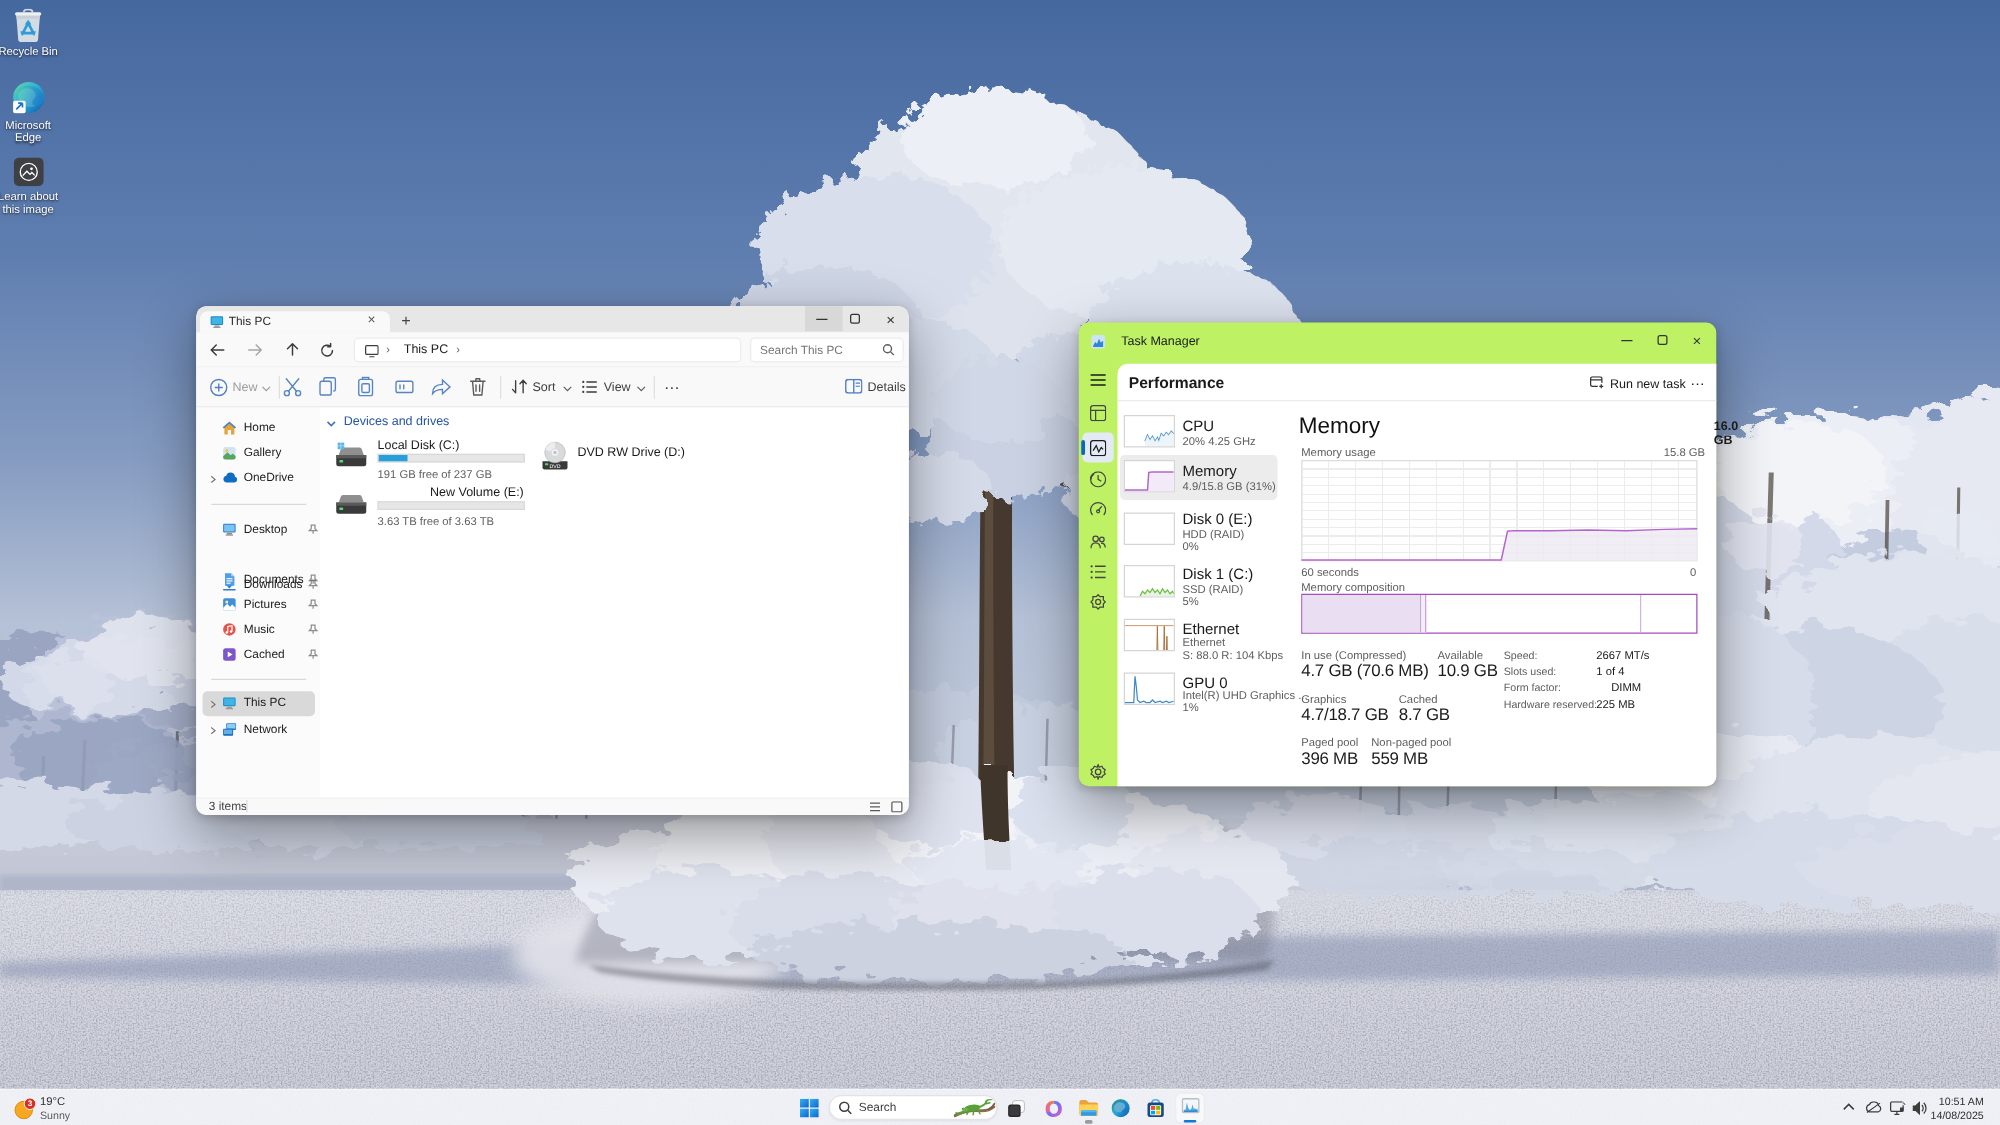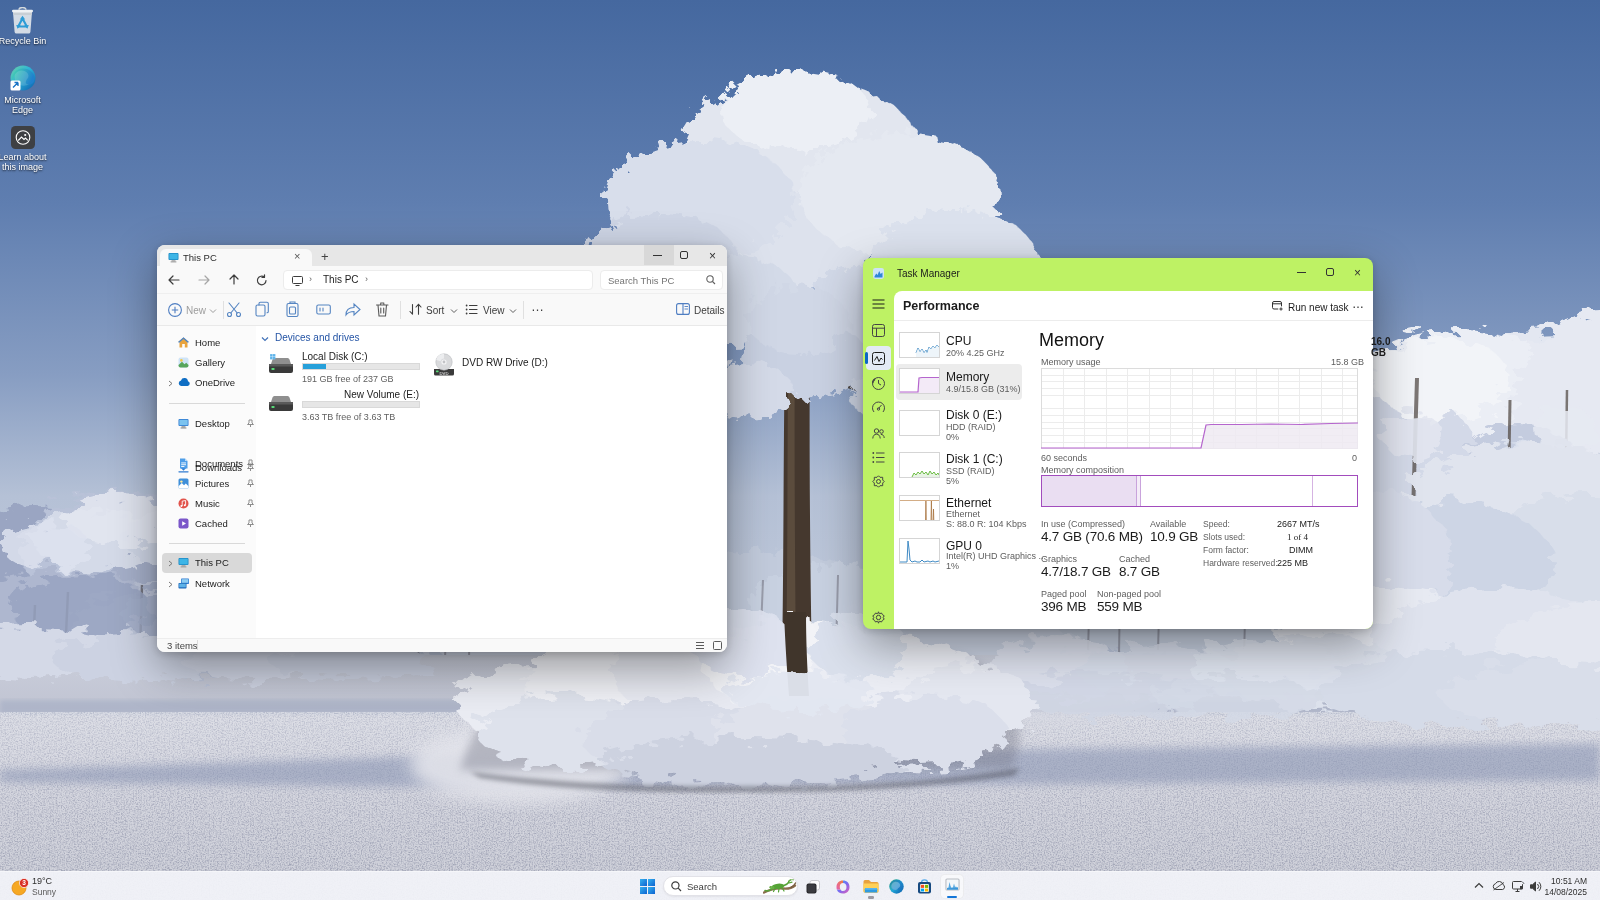--- a/index.html
+++ b/index.html
@@ -667,21 +667,21 @@
     <div class="statval" style="left:178px;top:306px;">4.7/18.7 GB</div>
     <div class="statlbl" style="left:256px;top:296px;">Cached</div>
     <div class="statval" style="left:256px;top:306px;">8.7 GB</div>
     <div class="statlbl" style="left:178px;top:331px;">Paged pool</div>
     <div class="statval" style="left:178px;top:341px;">396 MB</div>
     <div class="statlbl" style="left:234px;top:331px;">Non-paged pool</div>
     <div class="statval" style="left:234px;top:341px;">559 MB</div>
     <div class="kv" style="left:340px;top:261px;">Speed:</div>
       <div class="kvv" style="left:414px;top:261px;">2667 MT/s</div>
     <div class="kv" style="left:340px;top:274px;">Slots used:</div>
-      <div class="kvv" style="left:424px;top:274px;font-family:Liberation Serif, serif;">1 of 4</div>
+      <div class="kvv" style="left:414px;top:274px;">1 of 4</div>
     <div class="kv" style="left:340px;top:287px;">Form factor:</div>
       <div class="kvv" style="left:426px;top:287px;">DIMM</div>
     <div class="kv" style="left:340px;top:300px;">Hardware reserved:</div>
       <div class="kvv" style="left:414px;top:300px;">225 MB</div>
   </div>
 
   <div class="abs" style="left:0;top:0;width:90px;height:200px;color:#fff;font-size:9px;text-align:center;text-shadow:0 1px 2px rgba(0,0,0,0.8);">
     <svg class="abs" style="left:11px;top:7px" width="23" height="27" viewBox="0 0 23 27">
       <path d="M2,5 L21,5 L19.4,25 A1.8,1.8 0 0 1 17.6,26.5 L5.4,26.5 A1.8,1.8 0 0 1 3.6,25 Z" fill="#dfe5ea" opacity="0.92"></path>
       <path d="M2,5 L21,5 L20.8,8 L2.2,8 Z" fill="#c8cdd4" opacity="0.9"></path>

